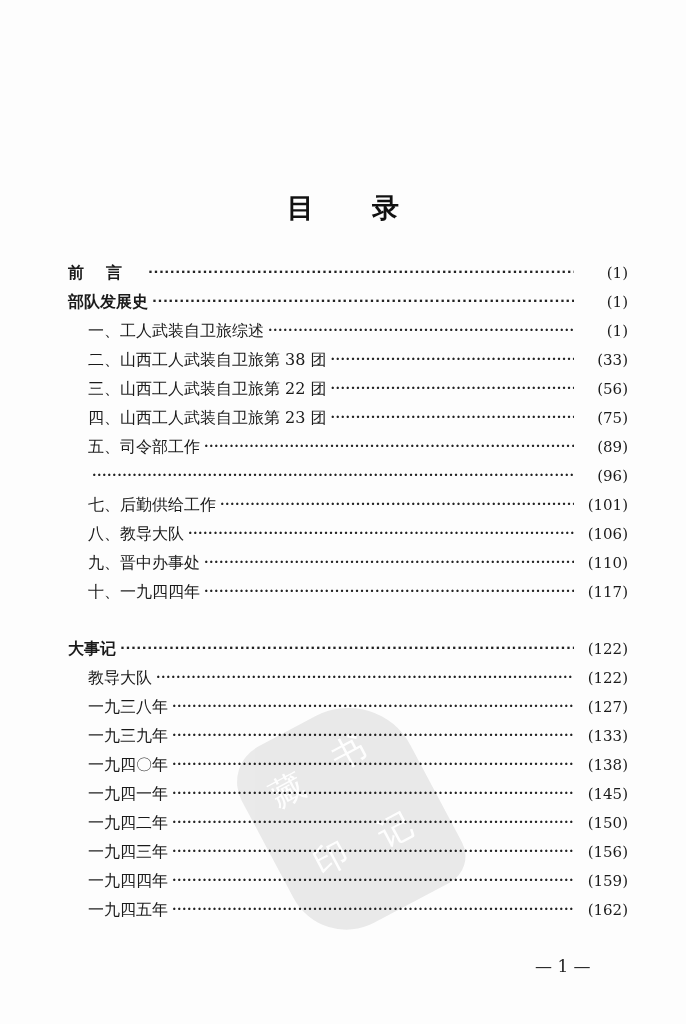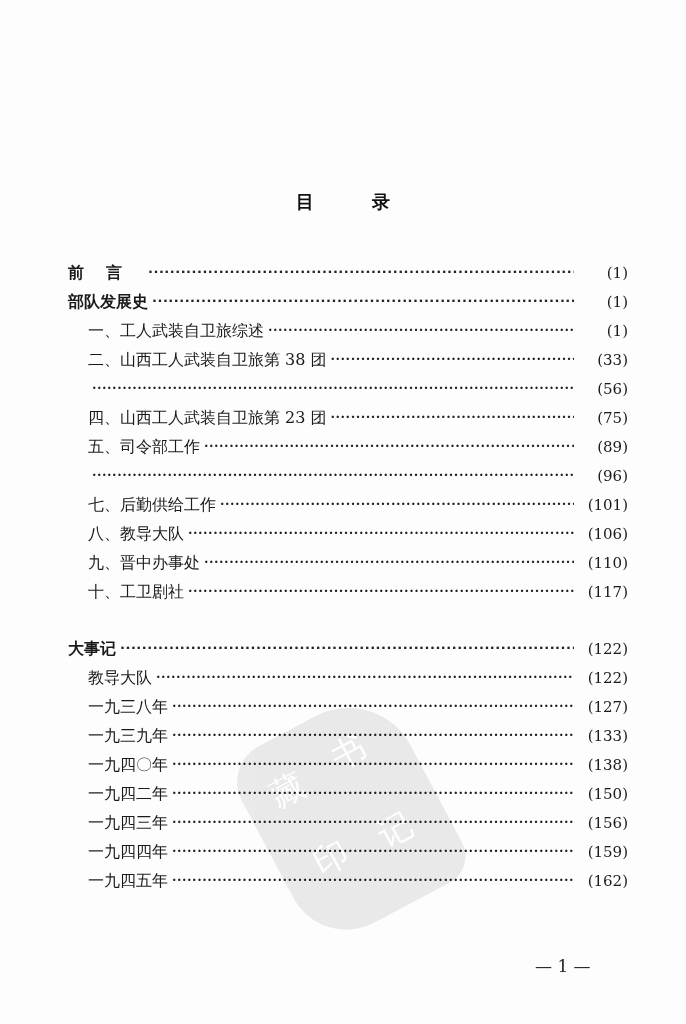--- a/index.html
+++ b/index.html
@@ -41,21 +41,21 @@
     font-family: "DejaVu Serif", serif;
   }
   .title {
     position: absolute;
     top: 190px;
     left: 0;
     width: 686px;
     text-align: center;
     font-family: "DejaVu Sans", "Liberation Sans", sans-serif;
     font-weight: bold;
-    font-size: 18px;
+    font-size: 27px;
     letter-spacing: 58px;
     padding-left: 58px;
     box-sizing: border-box;
     color: #111;
     z-index: 1;
   }
   .toc {
     position: absolute;
     left: 68px;
     top: 258px;
@@ -156,20 +156,21 @@
       <span class="label">一、工人武装自卫旅综述</span>
       <span class="leader"></span>
       <span class="page-no">(1)</span>
     </div>
     <div class="row level-1">
       <span class="label">二、山西工人武装自卫旅第 38 团</span>
       <span class="leader"></span>
       <span class="page-no">(33)</span>
     </div>
     <div class="row level-1">
+      <span class="label">三、山西工人武装自卫旅第 22 团</span>
       <span class="leader"></span>
       <span class="page-no">(56)</span>
     </div>
     <div class="row level-1">
       <span class="label">四、山西工人武装自卫旅第 23 团</span>
       <span class="leader"></span>
       <span class="page-no">(75)</span>
     </div>
     <div class="row level-1">
       <span class="label">五、司令部工作</span>
@@ -189,21 +190,21 @@
       <span class="label">八、教导大队</span>
       <span class="leader"></span>
       <span class="page-no">(106)</span>
     </div>
     <div class="row level-1">
       <span class="label">九、晋中办事处</span>
       <span class="leader"></span>
       <span class="page-no">(110)</span>
     </div>
     <div class="row level-1">
-      <span class="label">十、工卫剧社</span>
+      <span class="label">十、一九四四年</span>
       <span class="leader"></span>
       <span class="page-no">(117)</span>
     </div>
 
     <div class="gap"></div>
 
     <div class="row level-0">
       <span class="label">大事记</span>
       <span class="leader"></span>
       <span class="page-no">(122)</span>
@@ -223,20 +224,25 @@
       <span class="label">一九三九年</span>
       <span class="leader"></span>
       <span class="page-no">(133)</span>
     </div>
     <div class="row level-1">
       <span class="label">一九四〇年</span>
       <span class="leader"></span>
       <span class="page-no">(138)</span>
     </div>
     <div class="row level-1">
+      <span class="label">一九四一年</span>
+      <span class="leader"></span>
+      <span class="page-no">(145)</span>
+    </div>
+    <div class="row level-1">
       <span class="label">一九四二年</span>
       <span class="leader"></span>
       <span class="page-no">(150)</span>
     </div>
     <div class="row level-1">
       <span class="label">一九四三年</span>
       <span class="leader"></span>
       <span class="page-no">(156)</span>
     </div>
     <div class="row level-1">

